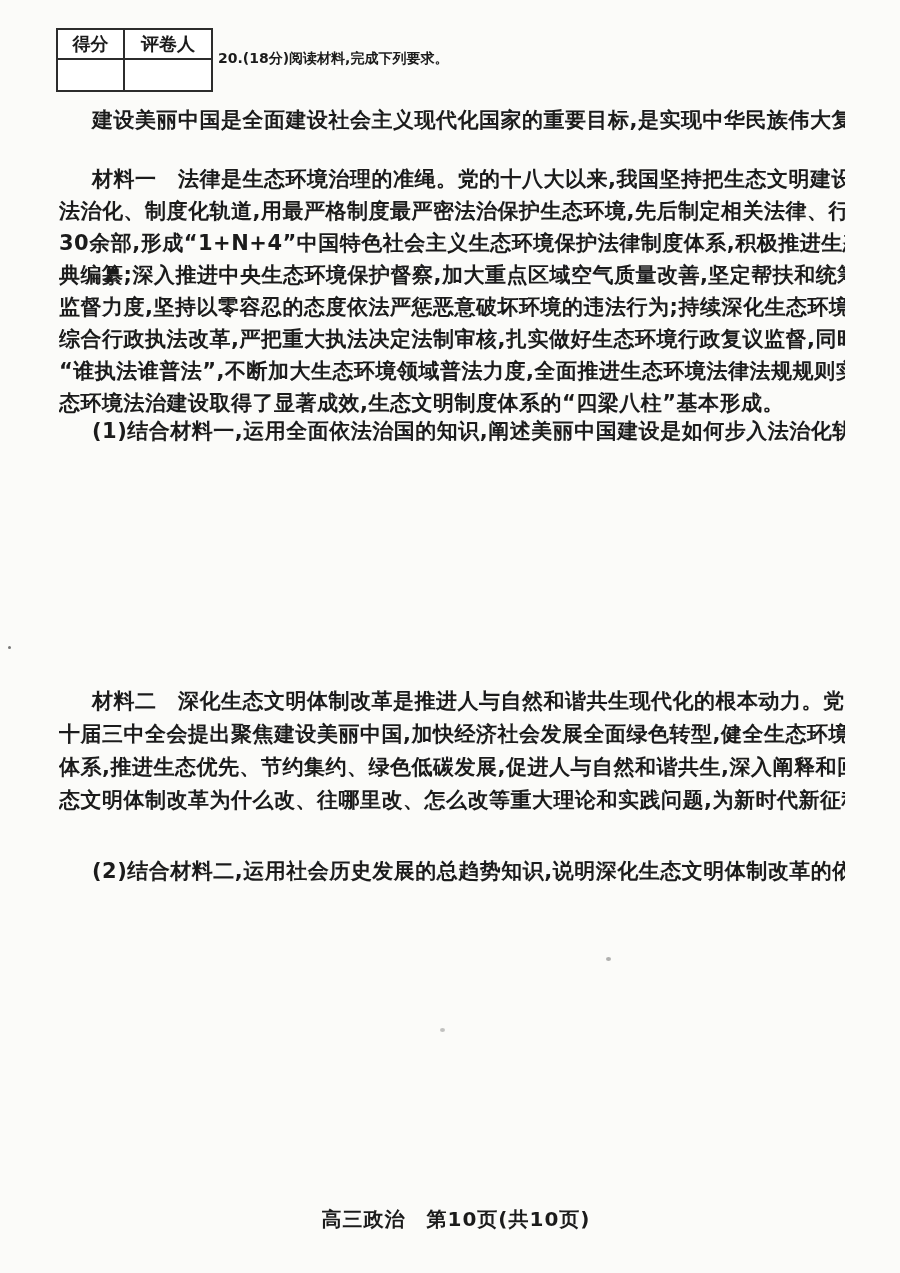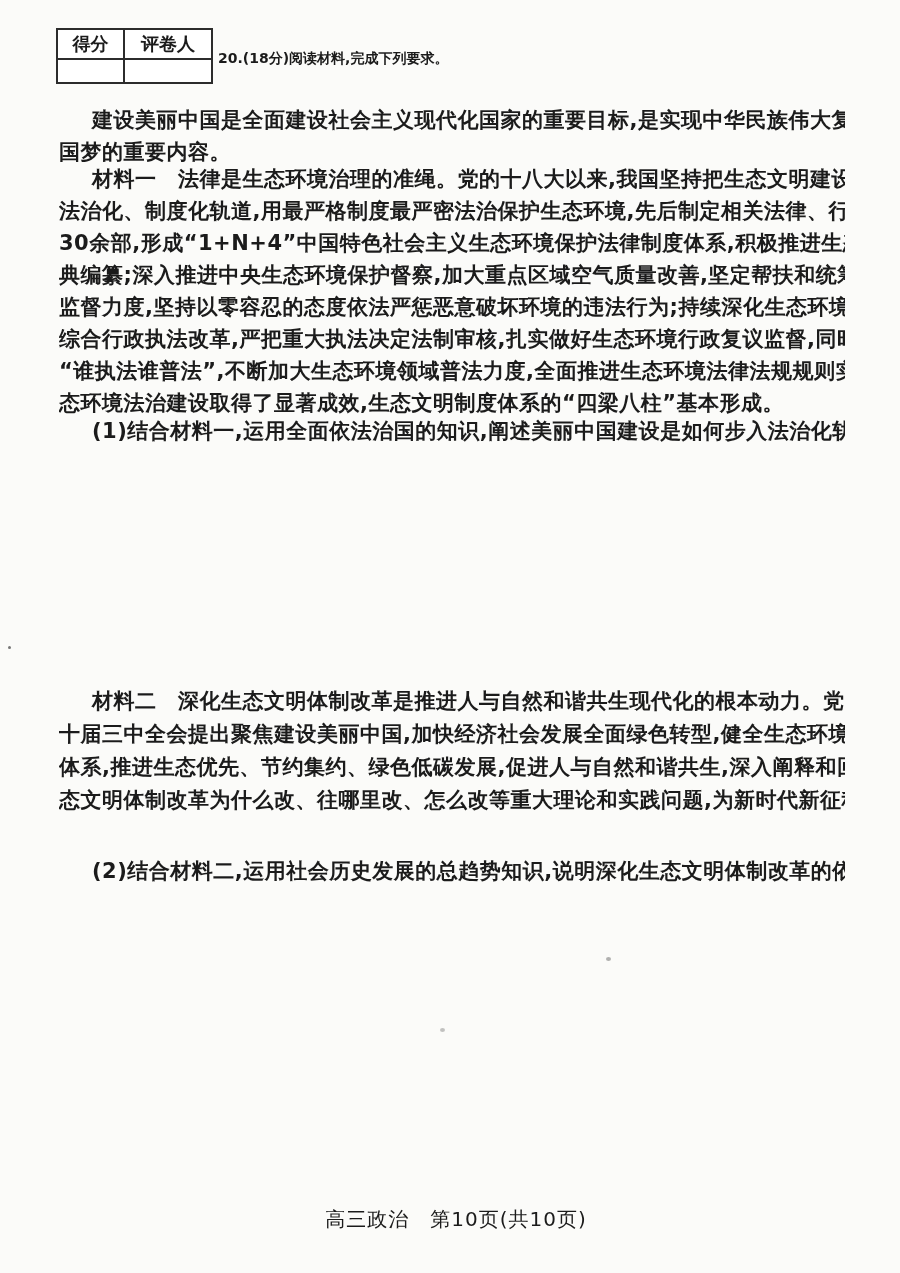--- a/index.html
+++ b/index.html
@@ -7,21 +7,21 @@
     width:900px;height:1273px;
     background:#fbfbf9;
     font-family:"DejaVu Sans","Liberation Sans",sans-serif;
     color:#1b1b1b;
     position:relative;
     overflow:hidden;
   }
   
   .score-table{
     position:absolute;left:56px;top:28px;
-    width:157px;height:56px;
+    width:157px;height:64px;
     border:2px solid #2c2c2c;
     display:grid;
     grid-template-columns:67px 1fr;
     grid-template-rows:30px 1fr;
     background:#fff;
     box-sizing:border-box;
   }
   .score-table .cell{
     border-right:2px solid #2c2c2c;
     border-bottom:2px solid #2c2c2c;
@@ -55,21 +55,21 @@
   .block-intro{top:104px;}
   .block-m1{top:163px;}
   .block-q1{top:415px;}
   .block-m2{top:685px;}
   .block-q2{top:855px;}
   .block-m2 .doc-line{height:33px;line-height:33px;}
   
   .footer{
     position:absolute;left:0;right:0;top:1206px;
     text-align:center;
-    font-size:20px;font-weight:400;
+    font-size:20px;font-weight:700;
     padding-left:12px;
     letter-spacing:1px;
   }
   
   .speck{position:absolute;background:#555;border-radius:50%;}
   .speck.s1{left:8px;top:646px;width:3px;height:3px;opacity:.8;}
   .speck.s2{left:606px;top:957px;width:5px;height:4px;opacity:.45;}
   .speck.s3{left:440px;top:1028px;width:5px;height:4px;opacity:.35;}
 </style>
 </head>
@@ -79,21 +79,20 @@
   <div class="cell">得分</div>
   <div class="cell">评卷人</div>
   <div class="cell bottom"></div>
   <div class="cell bottom"></div>
 </div>
 
 <div class="q-header">20.(18分)阅读材料,完成下列要求。</div>
 
 <div class="text-block block-intro">
   <div class="doc-line first">建设美丽中国是全面建设社会主义现代化国家的重要目标,是实现中华民族伟大复兴中</div>
-  <div class="doc-line last">国梦的重要内容。</div>
 </div>
 
 <div class="text-block block-m1">
   <div class="doc-line first">材料一　法律是生态环境治理的准绳。党的十八大以来,我国坚持把生态文明建设纳入</div>
   <div class="doc-line">法治化、制度化轨道,用最严格制度最严密法治保护生态环境,先后制定相关法律、行政法规</div>
   <div class="doc-line">30余部,形成“1+N+4”中国特色社会主义生态环境保护法律制度体系,积极推进生态环境法</div>
   <div class="doc-line">典编纂;深入推进中央生态环境保护督察,加大重点区域空气质量改善,坚定帮扶和统筹强化</div>
   <div class="doc-line">监督力度,坚持以零容忍的态度依法严惩恶意破坏环境的违法行为;持续深化生态环境保护</div>
   <div class="doc-line">综合行政执法改革,严把重大执法决定法制审核,扎实做好生态环境行政复议监督,同时坚持</div>
   <div class="doc-line">“谁执法谁普法”,不断加大生态环境领域普法力度,全面推进生态环境法律法规规则实施,生</div>

